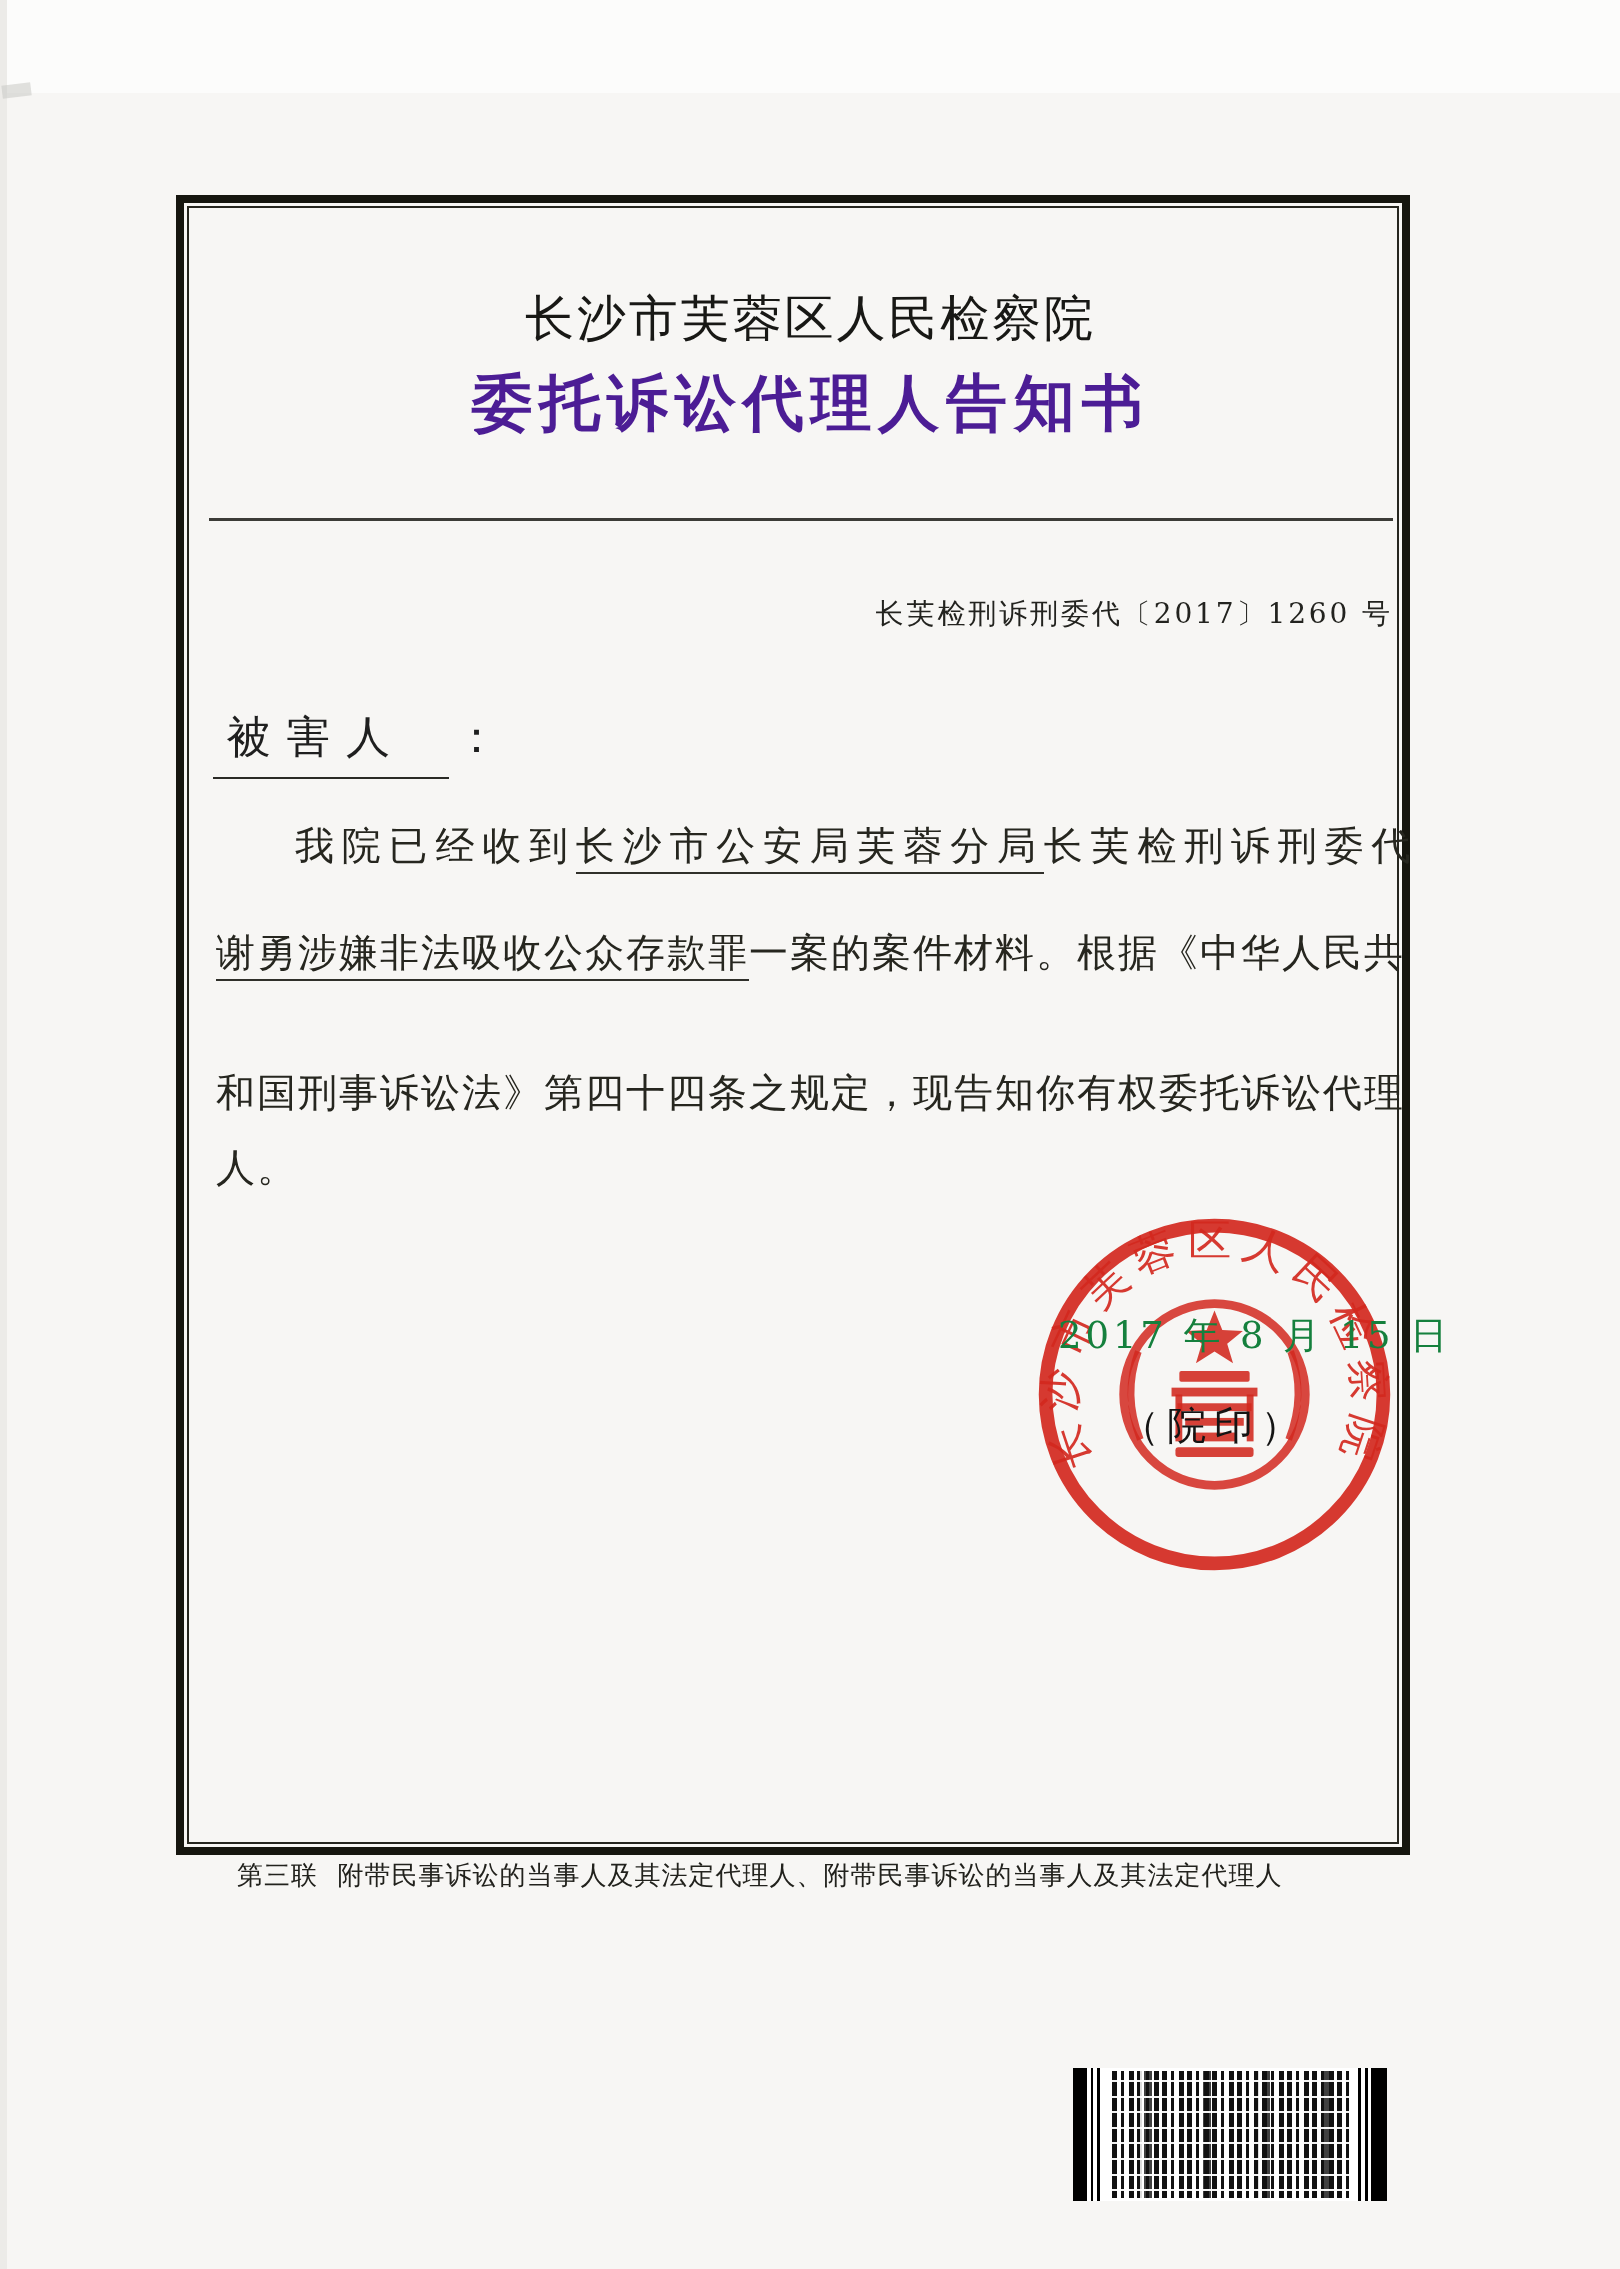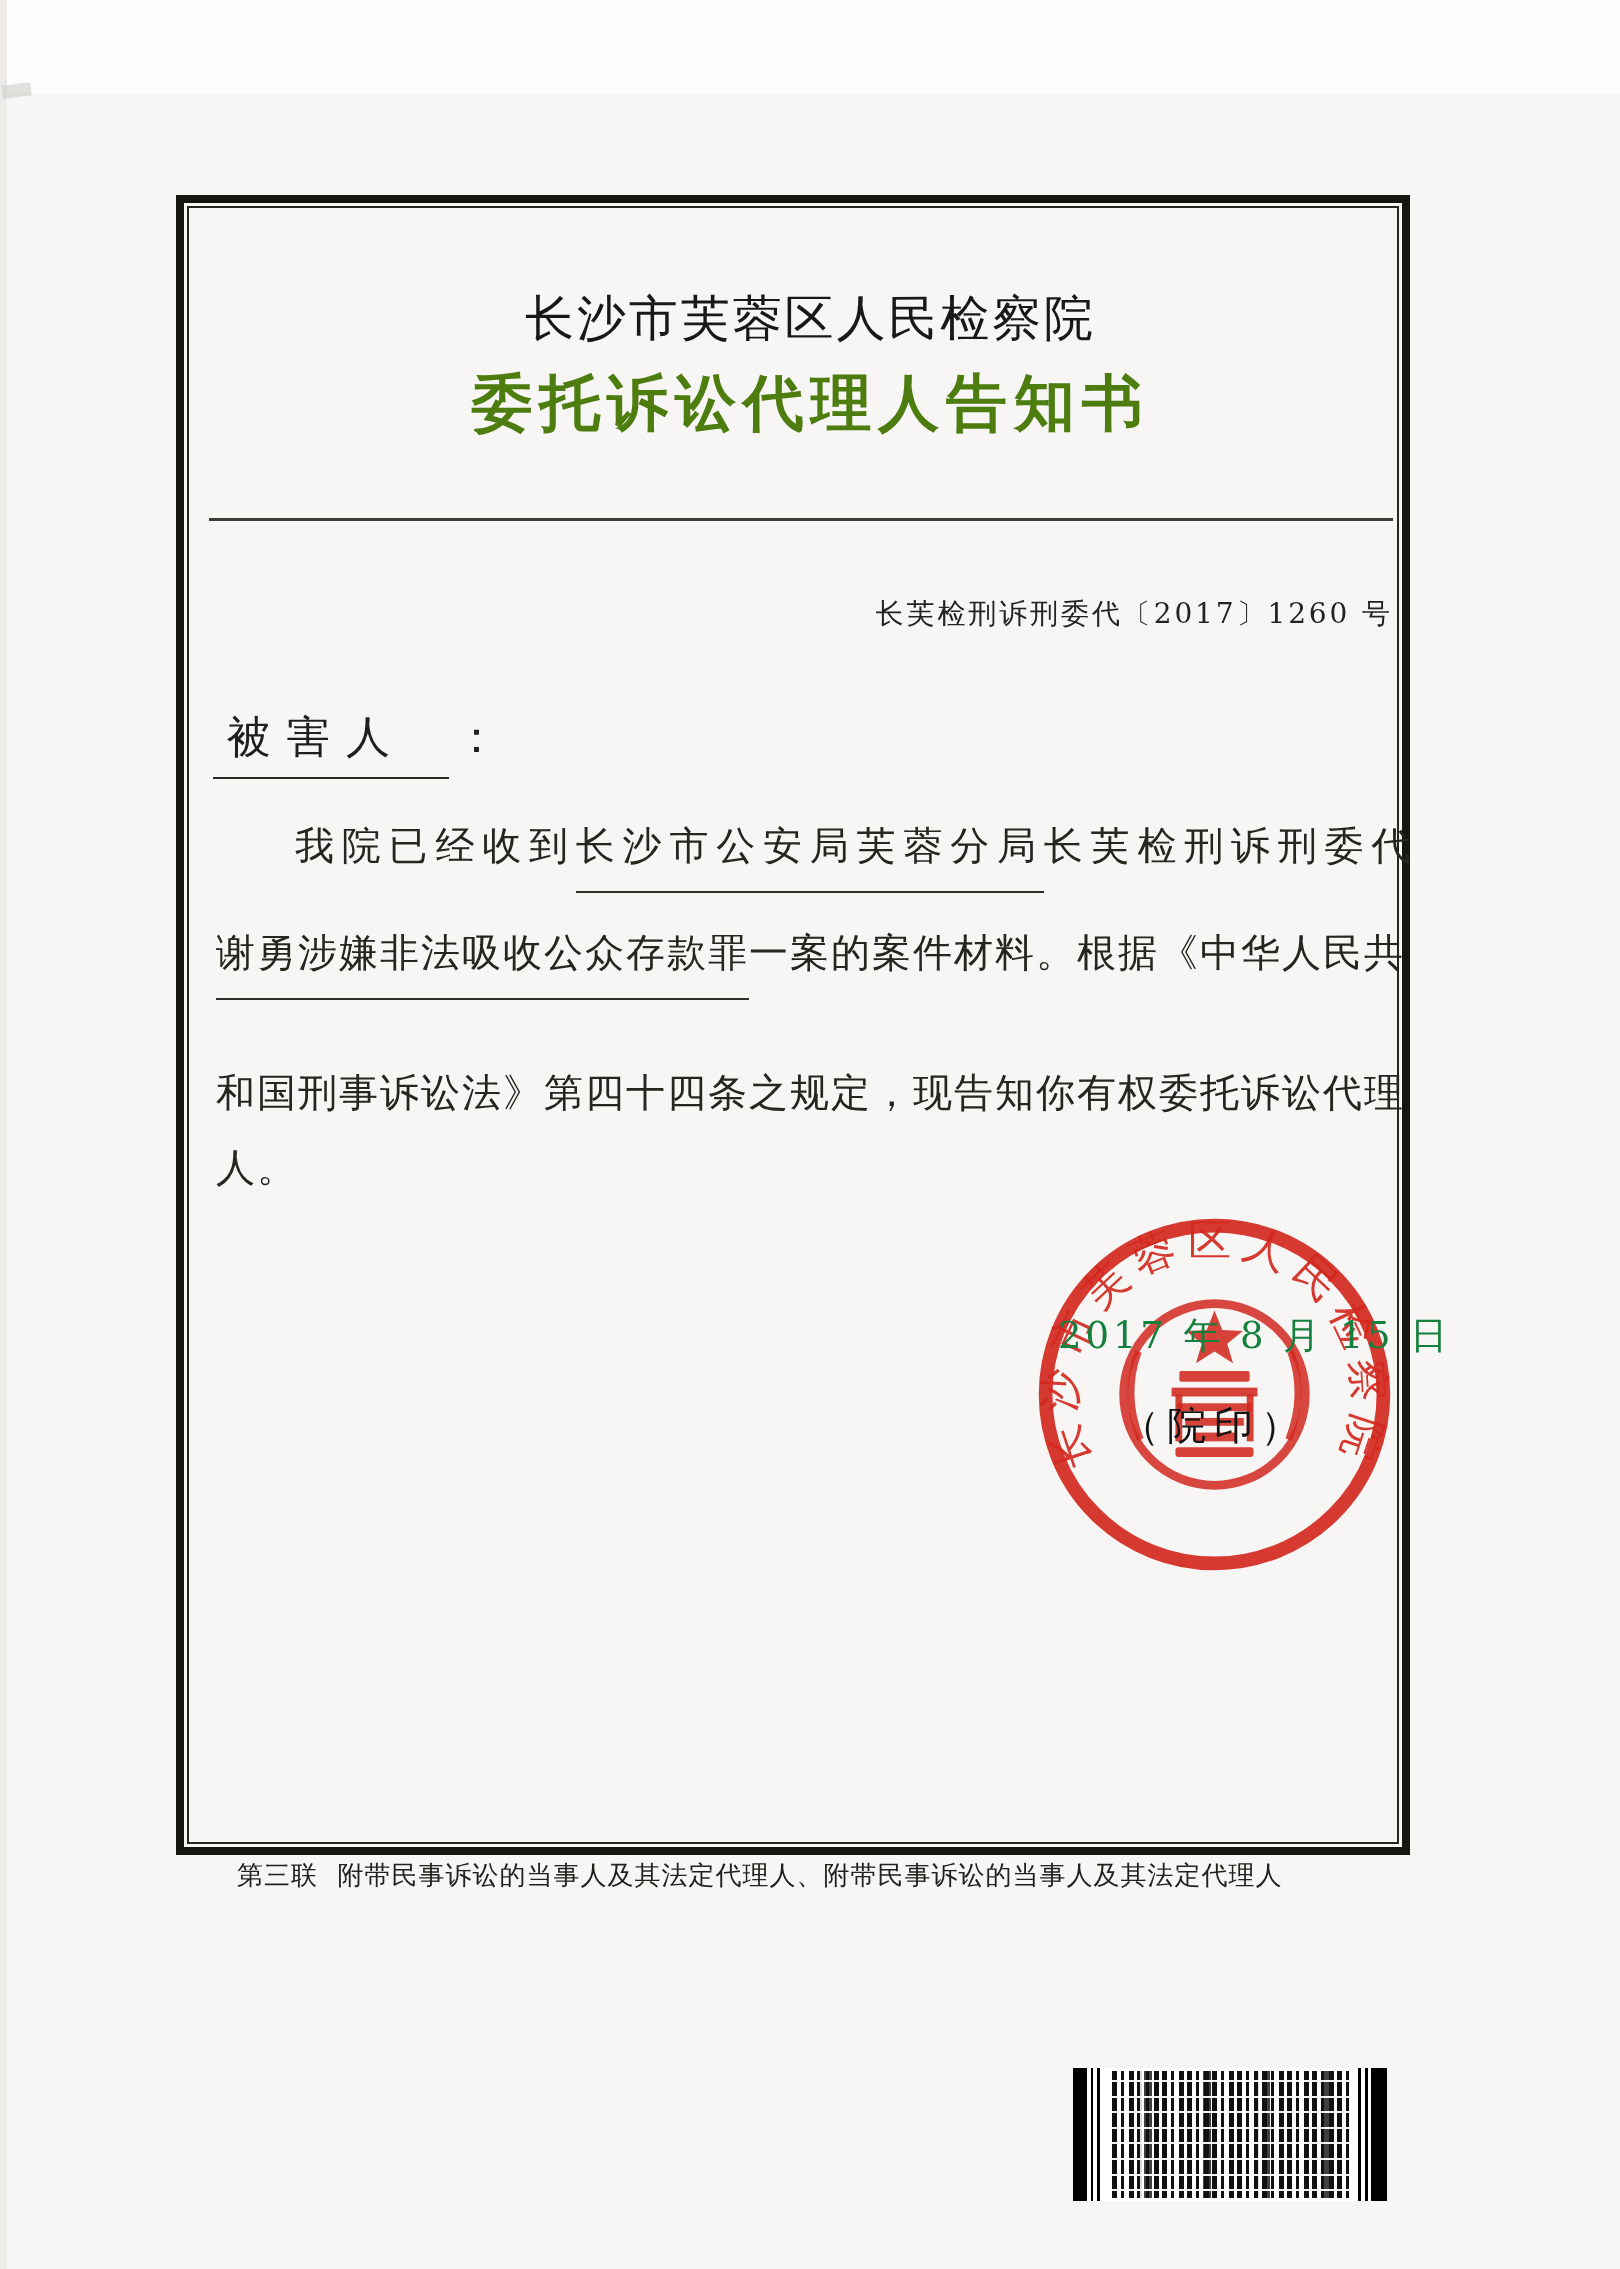--- a/index.html
+++ b/index.html
@@ -9,31 +9,31 @@
     font-family:"DejaVu Serif","Liberation Serif",serif;color:#1f1f1f;
   }
   .scan-top{position:absolute;left:0;top:0;width:1621px;height:93px;background:#fcfcfb;}
   .scan-smudge{position:absolute;left:2px;top:84px;width:29px;height:12.7px;background:#c9c9c5;opacity:.55;transform:rotate(-7deg);}
   .scan-left{position:absolute;left:0;top:0;width:6.8px;height:2269px;background:#ecebe8;}
 
   .frame{position:absolute;left:176px;top:195px;width:1234px;height:1660px;box-sizing:border-box;border:8.8px solid #16160f;}
   .frame-inner{position:absolute;inset:2.9px;border:2px solid #26261f;}
 
   .org-title{position:absolute;left:0;top:286px;width:100%;text-align:center;font-size:49px;letter-spacing:2.9px;color:#181815;}
-  .doc-title{position:absolute;left:0;top:363px;width:100%;text-align:center;font-size:61px;font-weight:bold;letter-spacing:6.8px;color:#4d7c0f;}
+  .doc-title{position:absolute;left:0;top:363px;width:100%;text-align:center;font-size:61px;font-weight:bold;letter-spacing:6.8px;color:#4c1d95;}
   .separator{position:absolute;left:209px;top:518px;width:1184px;height:2.9px;background:#3c3c37;}
 
   .doc-number{position:absolute;top:595px;right:228px;font-size:28px;letter-spacing:2.9px;white-space:nowrap;color:#23231f;}
 
   .victim-line{position:absolute;left:213px;top:708px;font-size:44px;white-space:nowrap;}
   .victim-underlined{display:inline-block;border-bottom:2.9px solid #2a2a25;padding:0 43px 9.8px 13.7px;letter-spacing:15.6px;}
   .victim-colon{display:inline-block;margin-left:5.9px;}
 
   .body-line{position:absolute;font-size:39px;white-space:nowrap;color:#26261f;}
-  .body-line .u{border-bottom:2.9px solid #30302a;padding-bottom:23px;}
+  .body-line .u{border-bottom:2.9px solid #30302a;padding-bottom:4px;}
   .l1{left:295px;top:819px;letter-spacing:7.8px;}
   .l2{left:216px;top:926px;letter-spacing:2px;}
   .l3{left:216px;top:1034px;letter-spacing:2px;margin-top:32px;}
   .l4{left:216px;top:1141px;letter-spacing:2px;}
 
   .stamp-area{position:absolute;left:1014px;top:1204px;width:400px;height:390px;}
   .seal-svg{position:absolute;left:14.6px;top:4.9px;width:371px;height:371px;}
   .stamp-date{position:absolute;left:44px;top:107px;font-size:37px;letter-spacing:3.9px;color:#15803d;white-space:nowrap;}
   .stamp-note{position:absolute;left:0;top:195px;width:400px;text-align:center;font-size:39px;letter-spacing:7.8px;color:#141414;}
 

